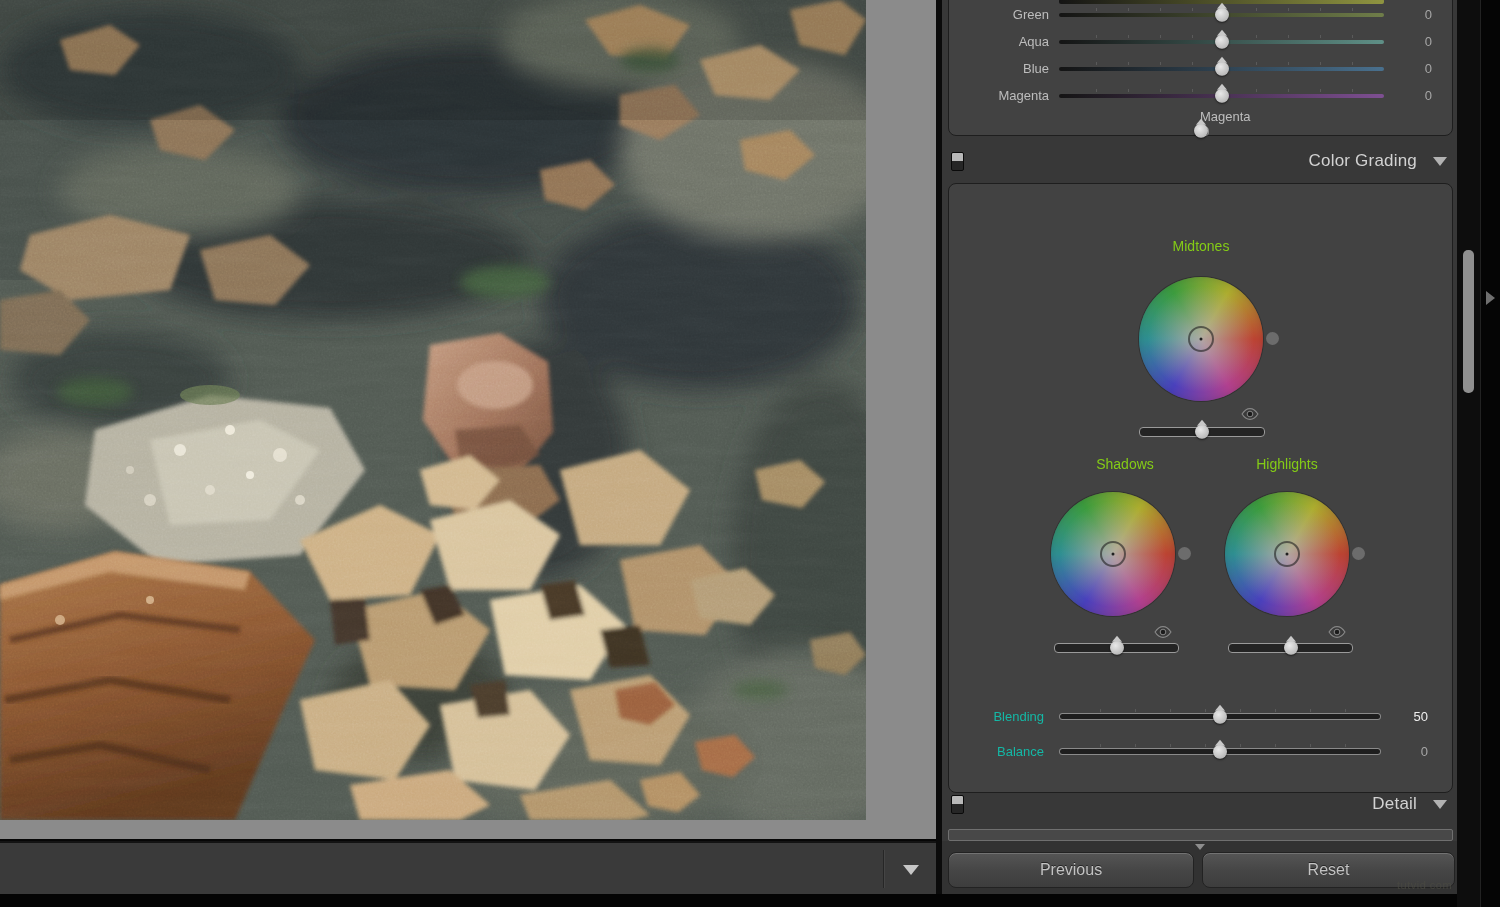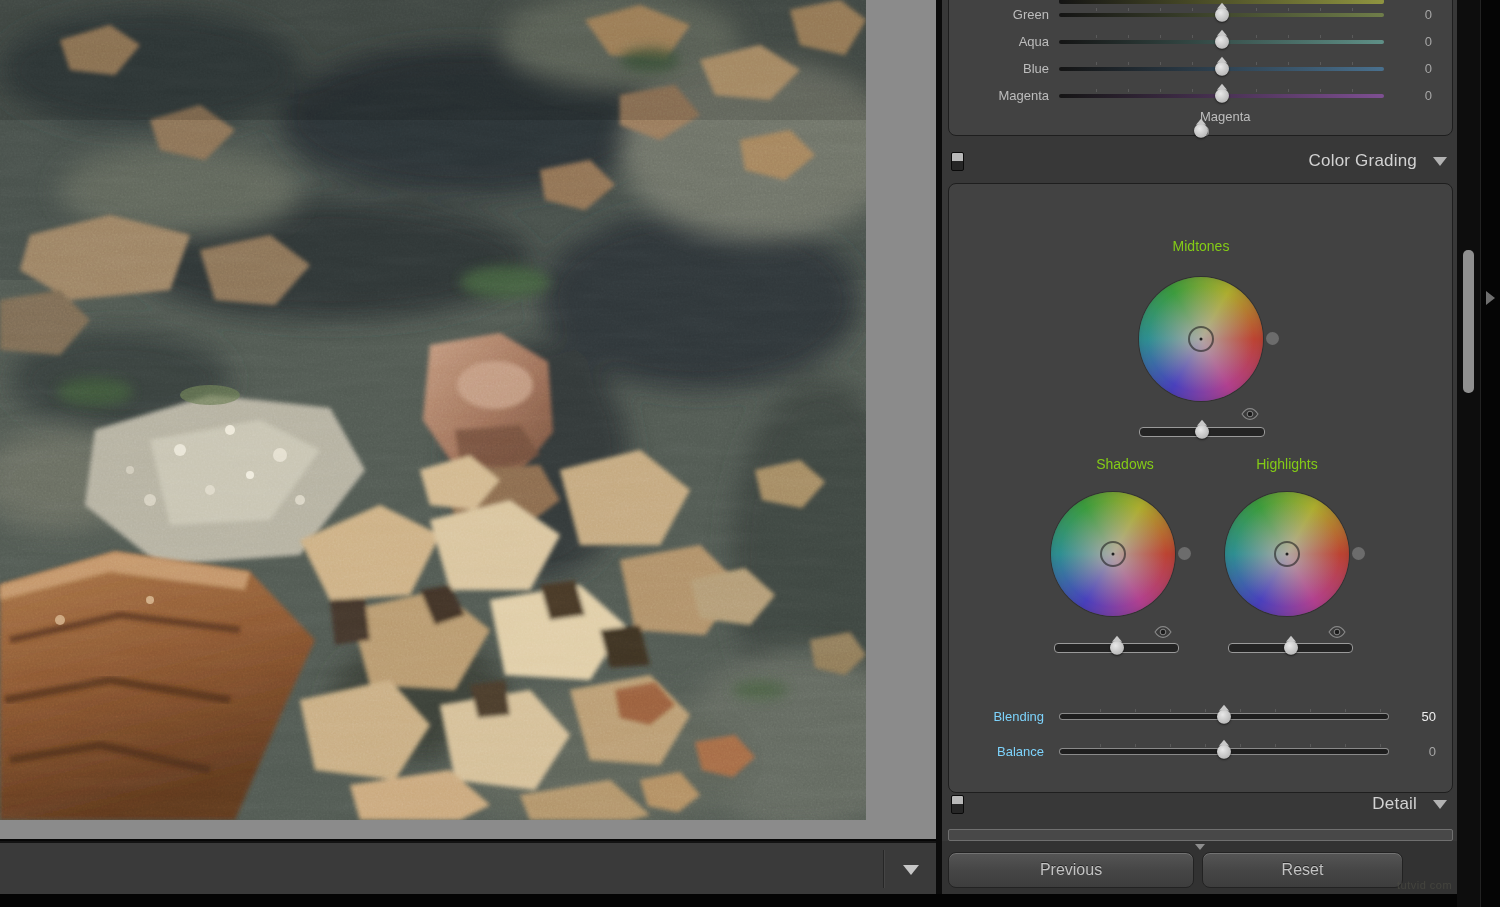--- a/index.html
+++ b/index.html
@@ -85,43 +85,43 @@
   .wheel .center-ind::after{content:"";position:absolute;left:50%;top:50%;transform:translate(-50%,-50%);
     width:3px;height:3px;border-radius:50%;background:#202020;}
   .side-knob{position:absolute;width:13px;height:13px;border-radius:50%;background:#6c6c6c;cursor:pointer;}
   .eye{position:absolute;width:20px;height:14px;cursor:pointer;}
 
   
   .mini-slider{position:absolute;height:8px;border:1px solid #9a9a9a;border-radius:4px;background:#242424;cursor:pointer;}
 
   
   .bb-row{position:absolute;left:0;width:100%;height:27px;display:flex;align-items:center;}
-  .bb-row .lbl{width:95px;text-align:right;color:#7dd3fc;font-size:13px;flex:0 0 auto;}
+  .bb-row .lbl{width:95px;text-align:right;color:#14b8a6;font-size:13px;flex:0 0 auto;}
   .bb-row .trackwrap{flex:1 1 auto;margin:0 14px 0 16px;position:relative;height:13px;}
   .bb-row .track{position:absolute;left:0;right:0;top:4px;height:5px;border-radius:3px;background:#1e1e1e;
     box-shadow:0 0 0 1px #8a8a8a;}
   .bb-row .track::before{content:"";position:absolute;left:6px;right:6px;top:-5px;height:3px;
     background:repeating-linear-gradient(to right,transparent 0 34px,rgba(255,255,255,0.12) 34px 35px);}
-  .bb-row .val{width:34px;text-align:right;font-size:13px;margin-right:16px;flex:0 0 auto;color:#a6a6a6;}
+  .bb-row .val{width:34px;text-align:right;font-size:13px;margin-right:24px;flex:0 0 auto;color:#a6a6a6;}
   .bb-row .val.changed{color:#efefef;}
 
   
   .h-bar{position:absolute;left:948px;top:829px;width:505px;height:12px;background:#484848;
     border:1px solid #6f6f6f;border-radius:2px;box-sizing:border-box;cursor:pointer;}
   .mini-caret{position:absolute;left:1195px;top:844px;width:0;height:0;cursor:pointer;
     border-left:5px solid transparent;border-right:5px solid transparent;border-top:6px solid #8d8d8d;}
 
   
   .btn{position:absolute;top:852px;height:36px;border-radius:8px;border:1px solid #222;
     background:linear-gradient(#555 0%,#464646 50%,#3d3d3d 100%);
     box-shadow:inset 0 1px 0 rgba(255,255,255,0.18);
     color:#c3c3c3;font-size:16px;display:flex;align-items:center;justify-content:center;
     box-sizing:border-box;cursor:pointer;text-shadow:0 -1px 0 rgba(0,0,0,0.5);}
   .btn-previous{left:948px;width:246px;}
-  .btn-reset{left:1202px;width:201px;}
+  .btn-reset{left:1202px;width:253px;}
 
   
   .scroll-col{position:absolute;left:1457px;top:0;width:23px;height:907px;background:#0d0d0d;border-right:1px solid #222;}
   .scroll-thumb{position:absolute;left:6px;top:250px;width:11px;height:143px;border-radius:5px;background:#8f8f8f;cursor:pointer;}
   .edge-col{position:absolute;left:1481px;top:0;width:19px;height:907px;background:#050505;}
   .edge-arrow{position:absolute;left:5px;top:291px;width:0;height:0;cursor:pointer;
     border-top:7px solid transparent;border-bottom:7px solid transparent;border-left:9px solid #6f6f6f;}
 
   .watermark{position:absolute;left:1397px;top:879px;font-size:11px;color:#4a4a42;opacity:0.75;letter-spacing:0.5px;}
 </style>

